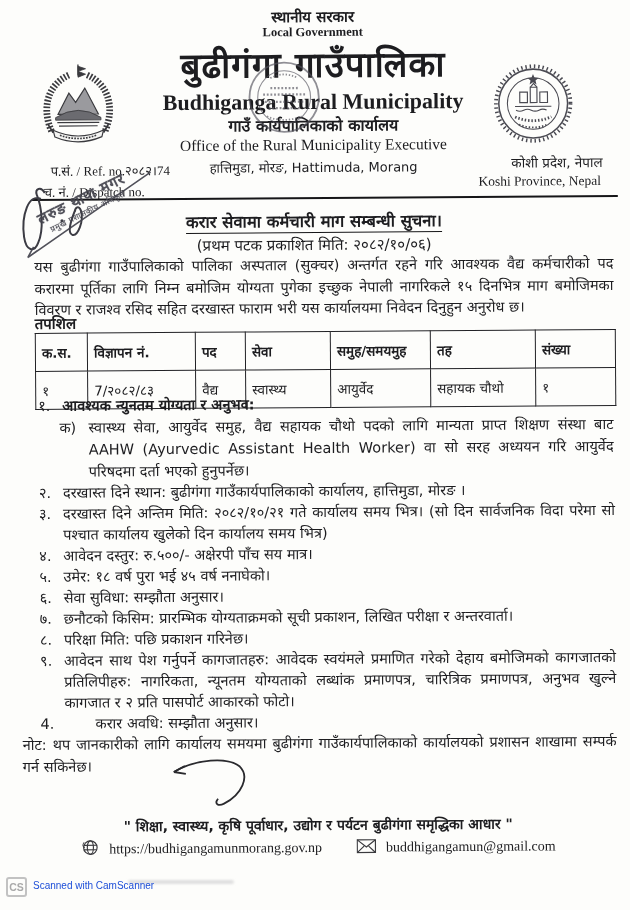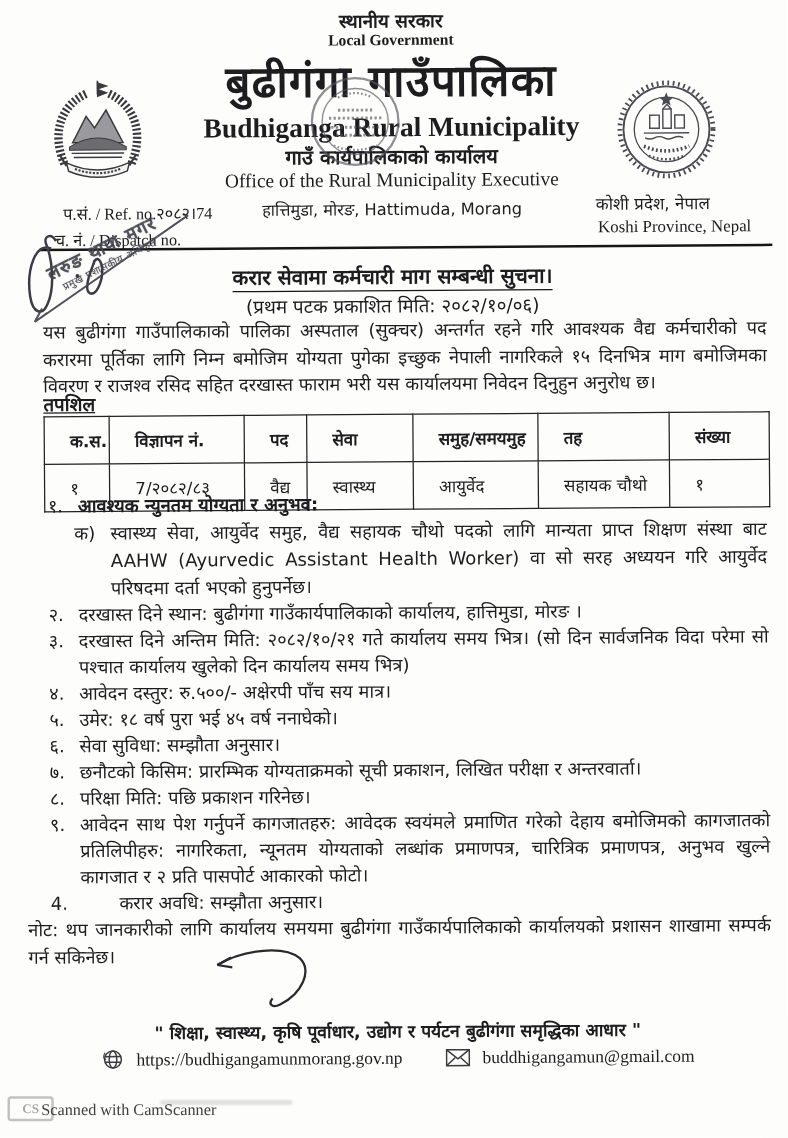--- a/index.html
+++ b/index.html
@@ -20,61 +20,61 @@
   .h-office-np{top:114px;font-size:16px;font-weight:bold}
   .h-office-en{top:136px;font-size:15.5px}
   .h-address{top:158px;font-size:13px}
 
   .emblem{left:38px;top:60px}
   .seal{left:492px;top:63px}
   .watermark{left:245px;top:56px;opacity:.65}
 
   .refline{left:52px;top:160px;font-size:13px}
   .dispatchline{left:45px;top:181px;font-size:13px}
-  .prov-np{left:478px;top:155px;width:126px;text-align:left;font-size:13.5px}
+  .prov-np{left:478px;top:155px;width:126px;text-align:right;font-size:13.5px}
   .prov-en{left:466px;top:175px;width:150px;text-align:center;font-size:13.5px}
   .divider{left:33px;top:197px;width:586px;height:2px;background:#161618}
 
   .sig-top{left:8px;top:183px;z-index:6}
   .stamp{left:2px;top:224px;width:168px;z-index:6;transform:rotate(-26deg);transform-origin:left top;
          color:#43434d;text-align:center;opacity:.92;text-shadow:0 0 1px rgba(67,67,77,.55)}
   .stamp .s-name{font-size:14.5px;font-weight:bold;letter-spacing:1px;display:block}
   .stamp .s-title{font-size:8px;letter-spacing:.5px;display:block;margin-top:-1px}
   .stamp svg{position:absolute;left:-2px;top:14px}
 
   .n-title{top:209px}
   .n-title span{font-size:16.5px;font-weight:bold;border-bottom:1.6px solid #161618;padding-bottom:1px}
   .n-sub{top:234px;font-size:15px}
   .intro{left:35px;top:255px;width:579px;font-size:14.5px;line-height:21.5px}
-  .tapasil{left:35px;top:311px;font-size:15px;font-weight:bold;text-decoration:underline}
+  .tapasil{left:35px;top:311px;font-size:15px;font-weight:bold;}
 
   table.mtab{left:35px;top:331px;position:absolute;border-collapse:collapse;table-layout:fixed;width:580px}
-  .mtab th,.mtab td{border:1.6px solid #222226;font-size:13.5px;padding:1px 20px;height:38px;text-align:left;overflow:hidden;white-space:nowrap}
+  .mtab th,.mtab td{border:1.6px solid #222226;font-size:13.5px;padding:1px 6px;height:38px;text-align:left;overflow:hidden;white-space:nowrap}
   .mtab th{font-weight:bold}
 
   .items{left:35px;top:394px;width:579px;font-size:14.5px;line-height:21px}
   .item{position:relative;padding-left:27px}
   .item .num{position:absolute;left:3px}
   .item.i10{padding-left:58px}
   .sub{position:relative;padding-left:53px;padding-right:1px;line-height:22px;text-align:justify}
   .sub .slabel{position:absolute;left:24px}
 
   .note{left:20px;top:733px;width:594px;font-size:14.5px;line-height:21.5px;text-align:justify}
   .sig-curve{left:163px;top:756px}
 
   .slogan{top:815px;font-size:14px;font-weight:bold}
   .links{top:837px;left:0;width:100%;display:flex;justify-content:center;align-items:center;gap:10px;font-size:14px}
   .links .url,.links .mail{font-family:"Liberation Serif",serif}
   .links .gap{width:14px}
 
   .smudge{left:128px;top:880px;width:106px;height:4px;background:#e0e0e0;border-radius:2px;filter:blur(1px)}
-  .cs-box{left:6px;top:877px;width:37px;height:20px;border:2px solid #c2c2c2;border-radius:3px;
-          color:#a9a9a9;font-family:Liberation Serif, serif;font-size:10.5px;font-weight:bold;
+  .cs-box{left:6px;top:877px;width:21px;height:20px;border:2px solid #c2c2c2;border-radius:3px;
+          color:#a9a9a9;font-family:Liberation Sans, sans-serif;font-size:10.5px;font-weight:bold;
           display:flex;align-items:center;justify-content:center}
-  .cs-label{left:33px;top:880px;font-family:Liberation Serif, serif;font-size:13px;color:#404040}
+  .cs-label{left:33px;top:880px;font-family:Liberation Sans, sans-serif;font-size:10px;color:#1d4ed8}
 </style>
 </head>
 <body>
 
 <div id="page">
   <div class="tilt">
 
     <div class="abs ctr h-local-np">स्थानीय सरकार</div>
     <div class="abs ctr h-local-en serif">Local Government</div>
     <div class="abs ctr h-muni-np">बुढीगंगा गाउँपालिका</div>

